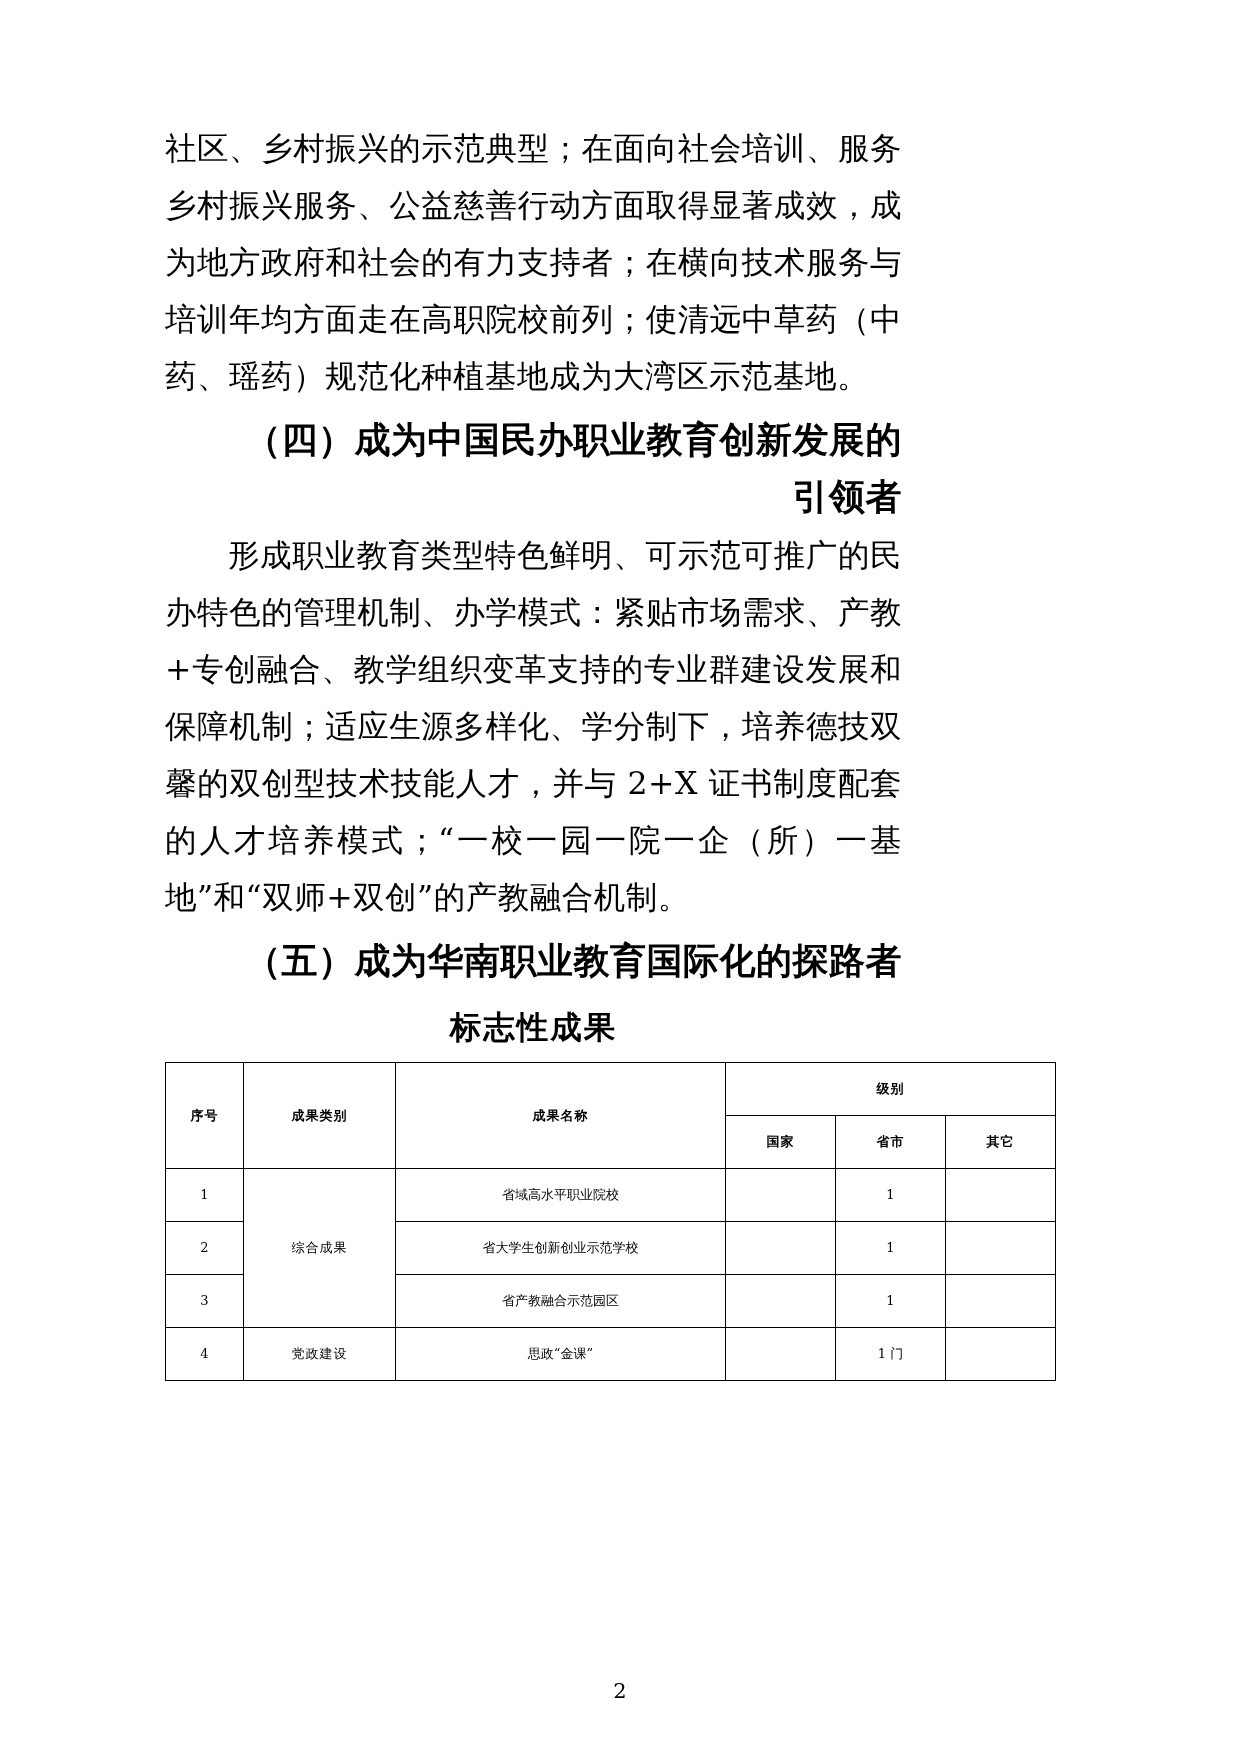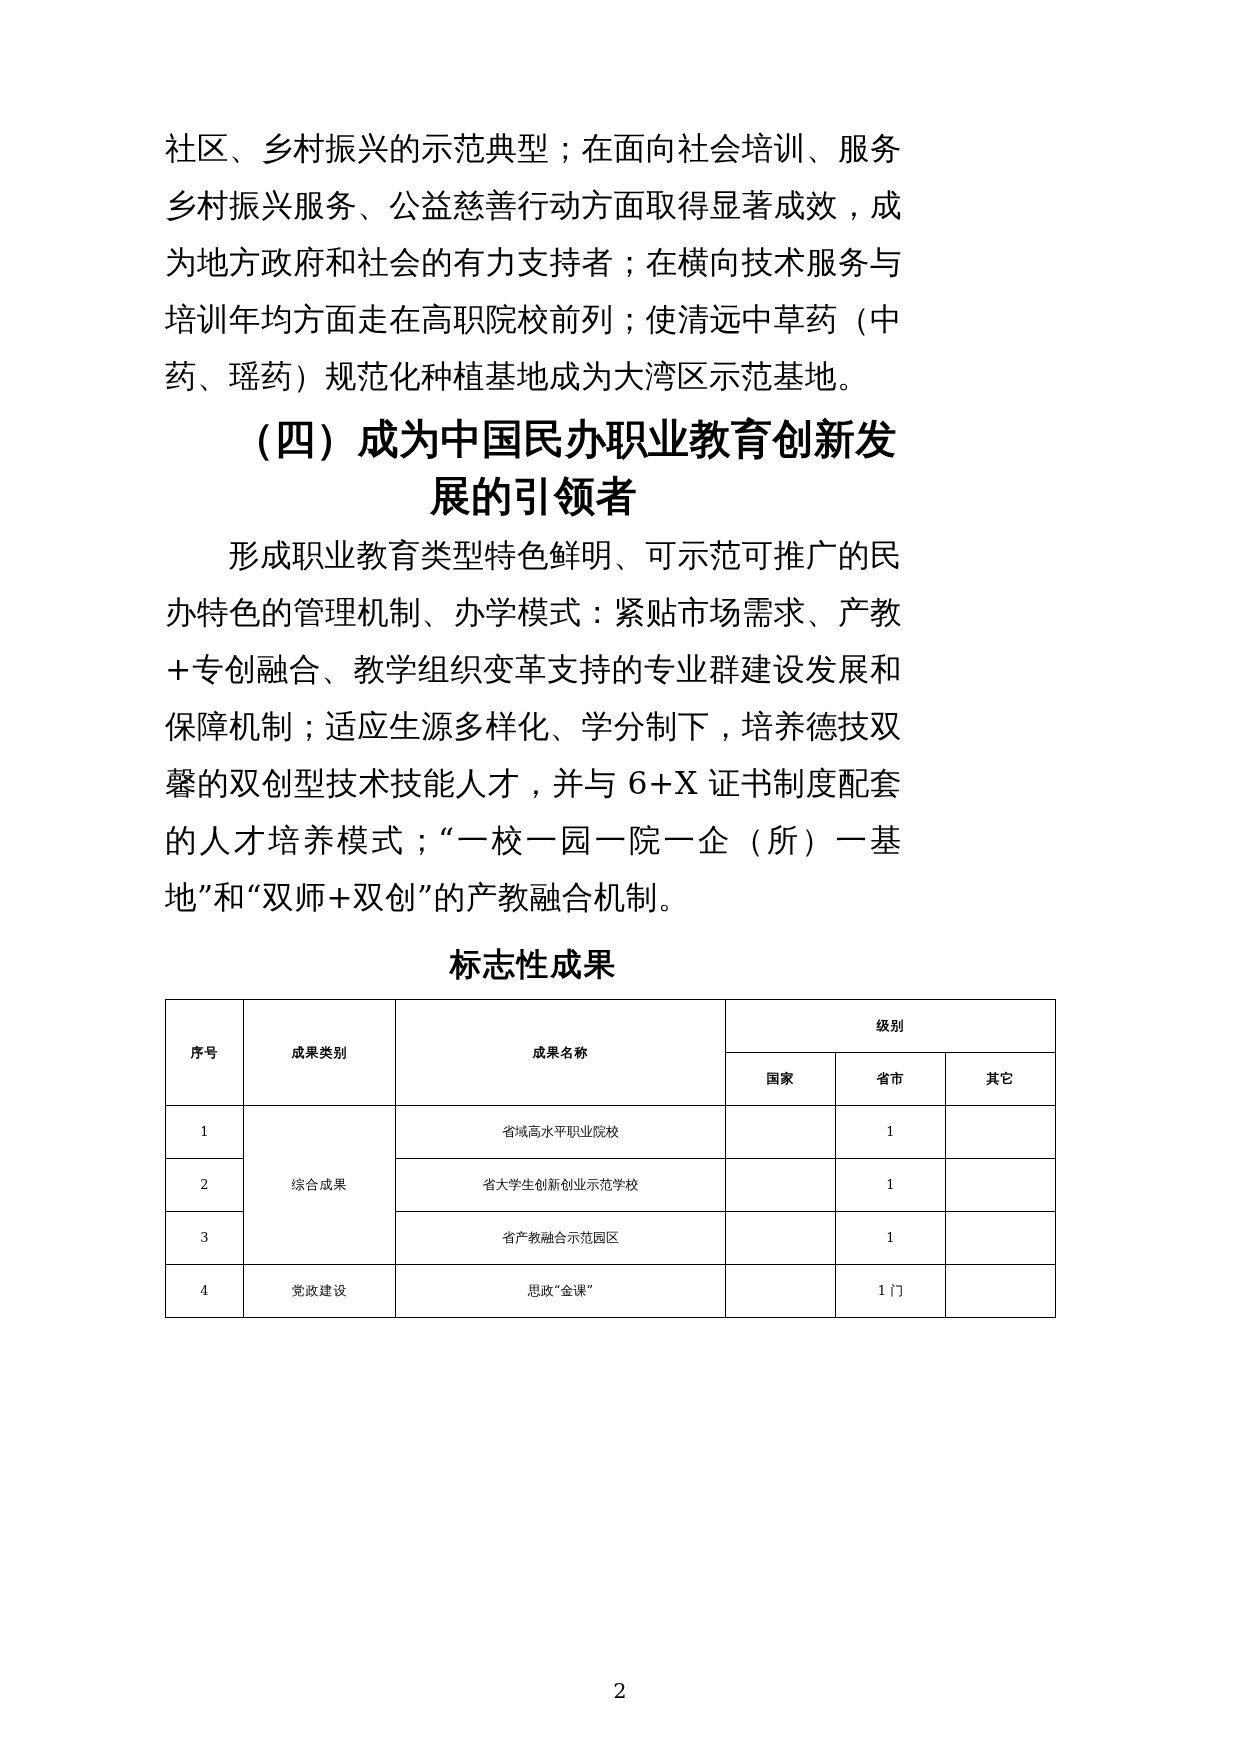--- a/index.html
+++ b/index.html
@@ -30,25 +30,25 @@
     text-align: justify;
     text-justify: inter-ideograph;
     text-indent: 0;
     letter-spacing: 0.5px;
   }
   p.indent2 {
     text-indent: 63px;
   }
   h2.section-heading {
     margin: 6px 0 2px 0;
-    font-size: 41px;
+    font-size: 36px;
     line-height: 57px;
     font-weight: bold;
     font-family: "DejaVu Sans", "Liberation Sans", sans-serif;
-    text-align: center;
+    text-align: right;
     text-indent: 63px;
     letter-spacing: 0.5px;
   }
   h3.table-title {
     margin: 17px 0 14px 0;
     font-size: 31.5px;
     line-height: 42px;
     font-weight: bold;
     font-family: "DejaVu Sans", "Liberation Sans", sans-serif;
     text-align: center;
@@ -98,22 +98,23 @@
 </style>
 </head>
 <body>
 
 <div class="page">
 
   <p class="body-text">社区、乡村振兴的示范典型；在面向社会培训、服务乡村振兴服务、公益慈善行动方面取得显著成效，成为地方政府和社会的有力支持者；在横向技术服务与培训年均方面走在高职院校前列；使清远中草药（中药、瑶药）规范化种植基地成为大湾区示范基地。</p>
 
   <h2 class="section-heading">（四）成为中国民办职业教育创新发展的引领者</h2>
 
-  <p class="body-text indent2">形成职业教育类型特色鲜明、可示范可推广的民办特色的管理机制、办学模式：紧贴市场需求、产教+专创融合、教学组织变革支持的专业群建设发展和保障机制；适应生源多样化、学分制下，培养德技双馨的双创型技术技能人才，并与 6+X 证书制度配套的人才培养模式；“一校一园一院一企（所）一基地”和“双师+双创”的产教融合机制。</p>
+  <p class="body-text indent2">形成职业教育类型特色鲜明、可示范可推广的民办特色的管理机制、办学模式：紧贴市场需求、产教+专创融合、教学组织变革支持的专业群建设发展和保障机制；适应生源多样化、学分制下，培养德技双馨的双创型技术技能人才，并与 2+X 证书制度配套的人才培养模式；“一校一园一院一企（所）一基地”和“双师+双创”的产教融合机制。</p>
 
+  <h2 class="section-heading">（五）成为华南职业教育国际化的探路者</h2>
 
 
   <h3 class="table-title">标志性成果</h3>
 
   <table class="results-table">
     <colgroup>
       <col class="col-seq">
       <col class="col-cat">
       <col class="col-name">
       <col class="col-lvl">

